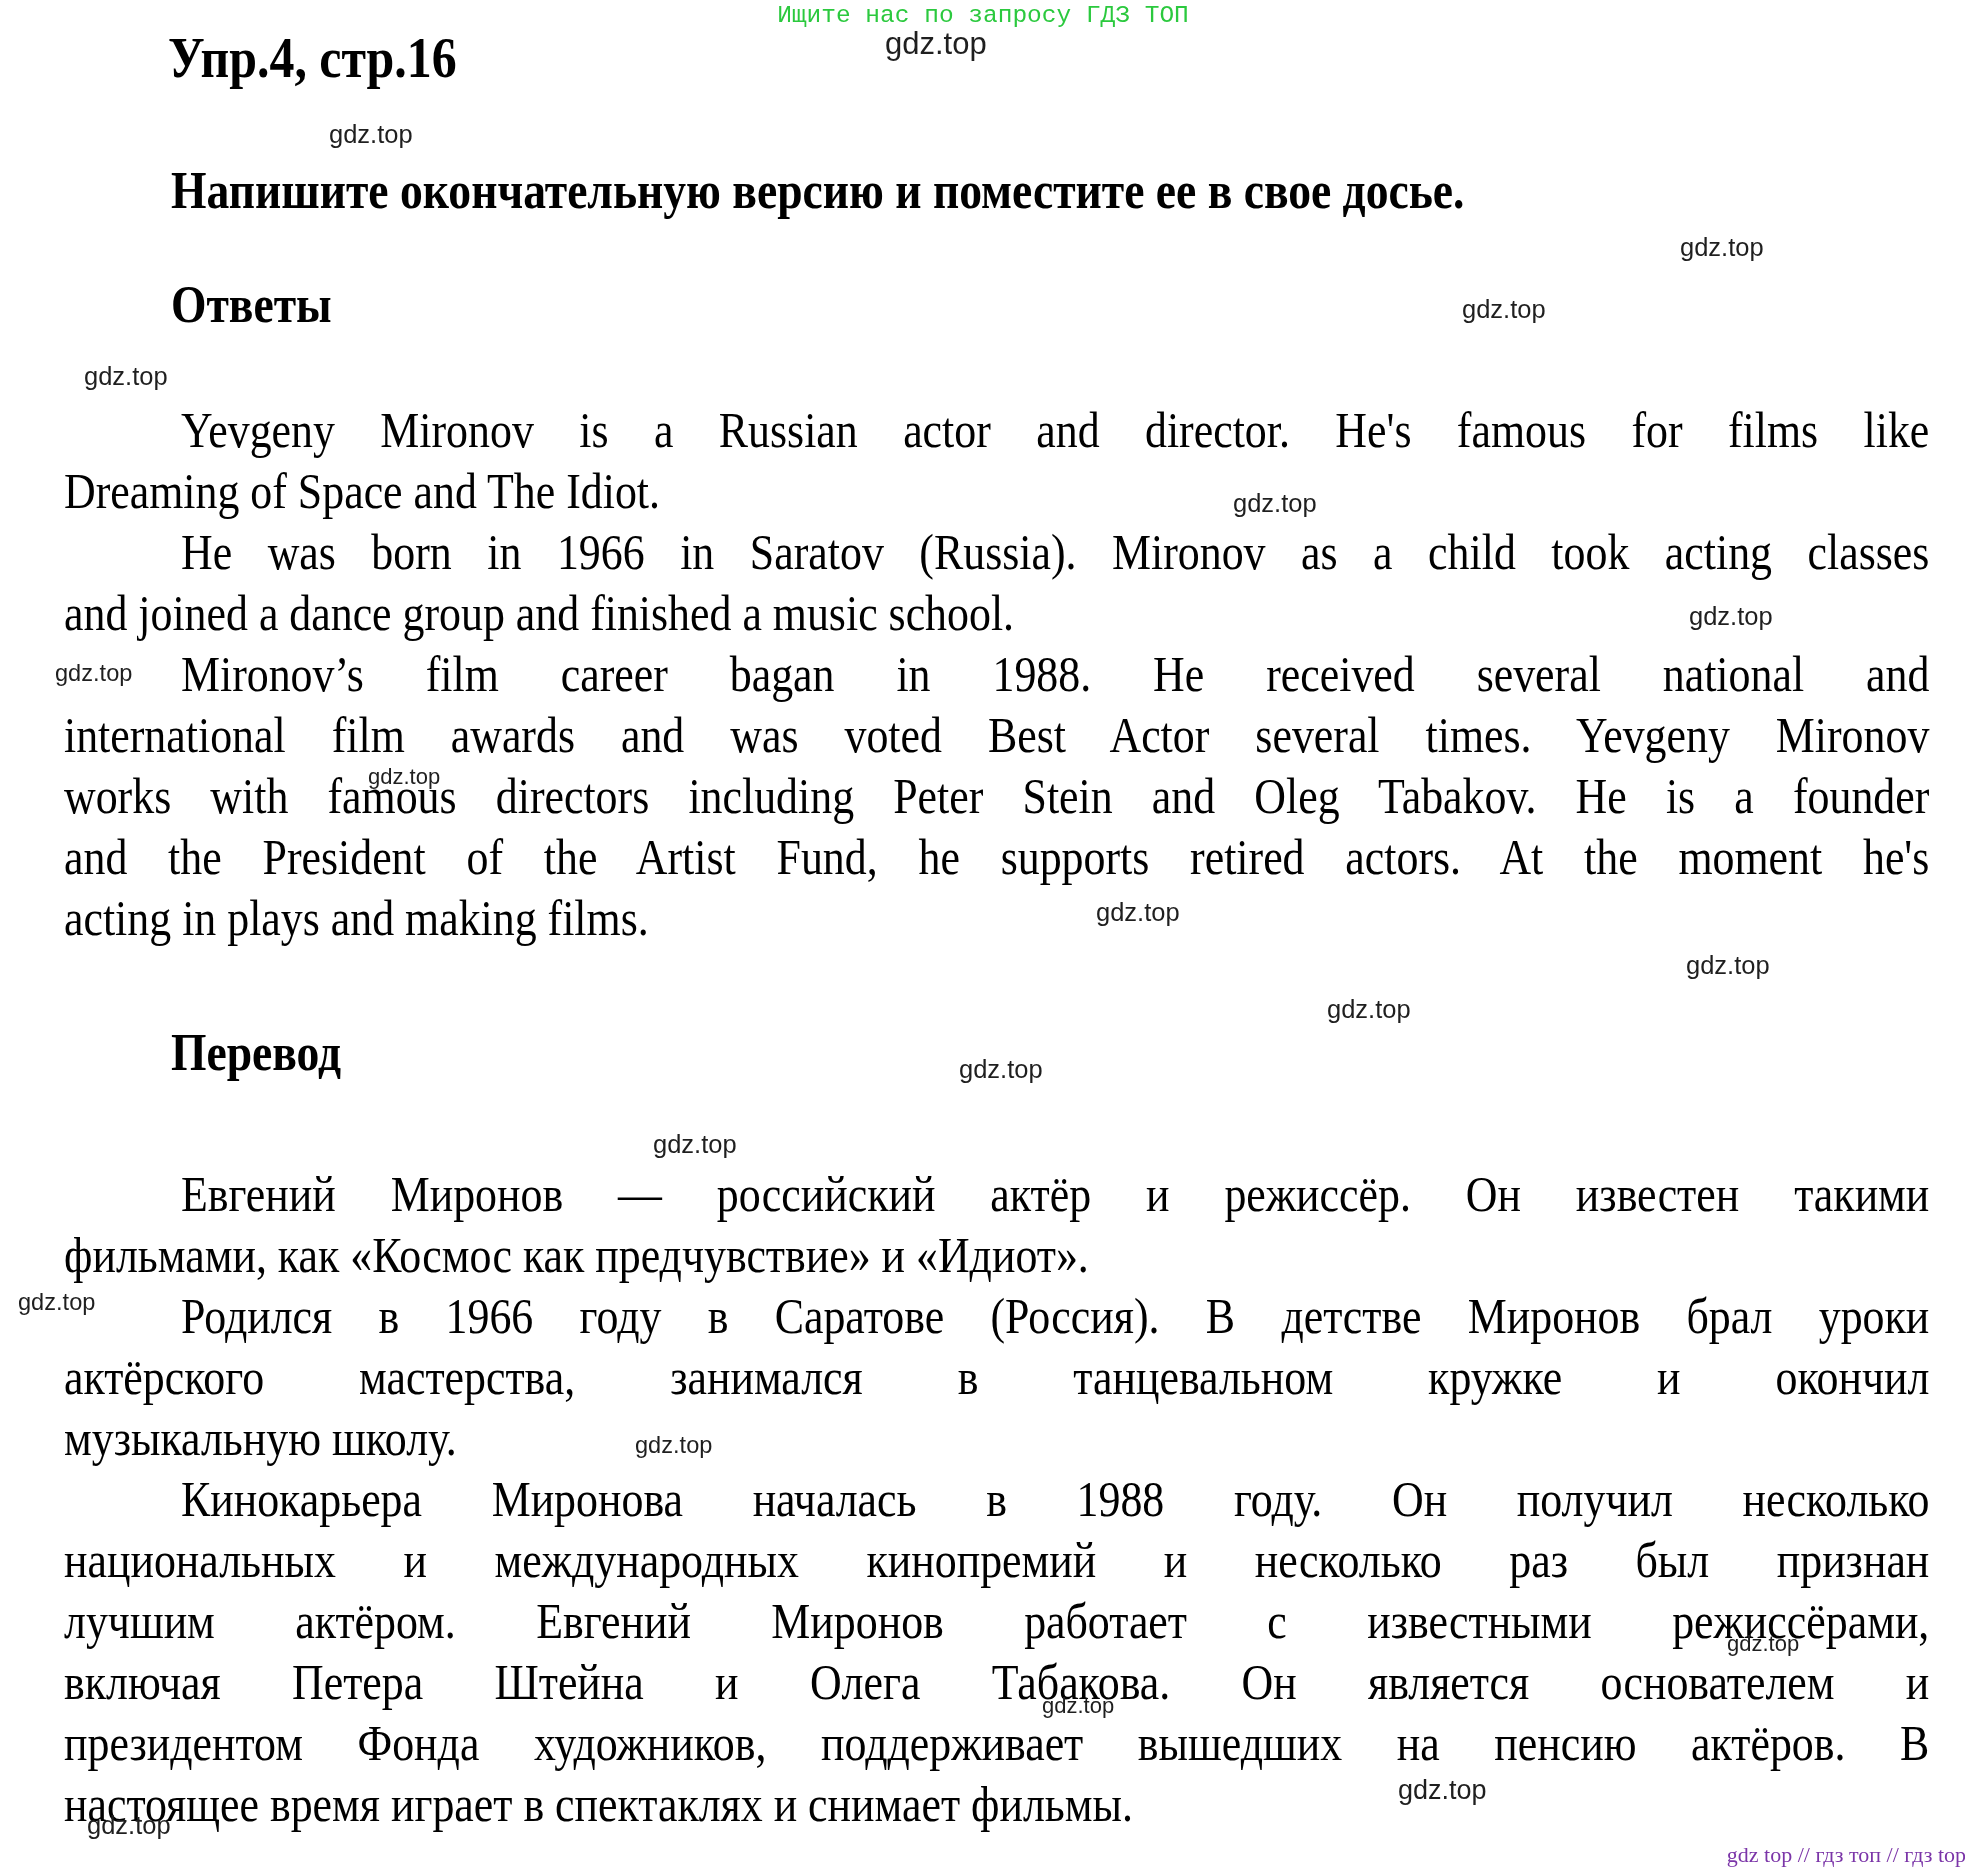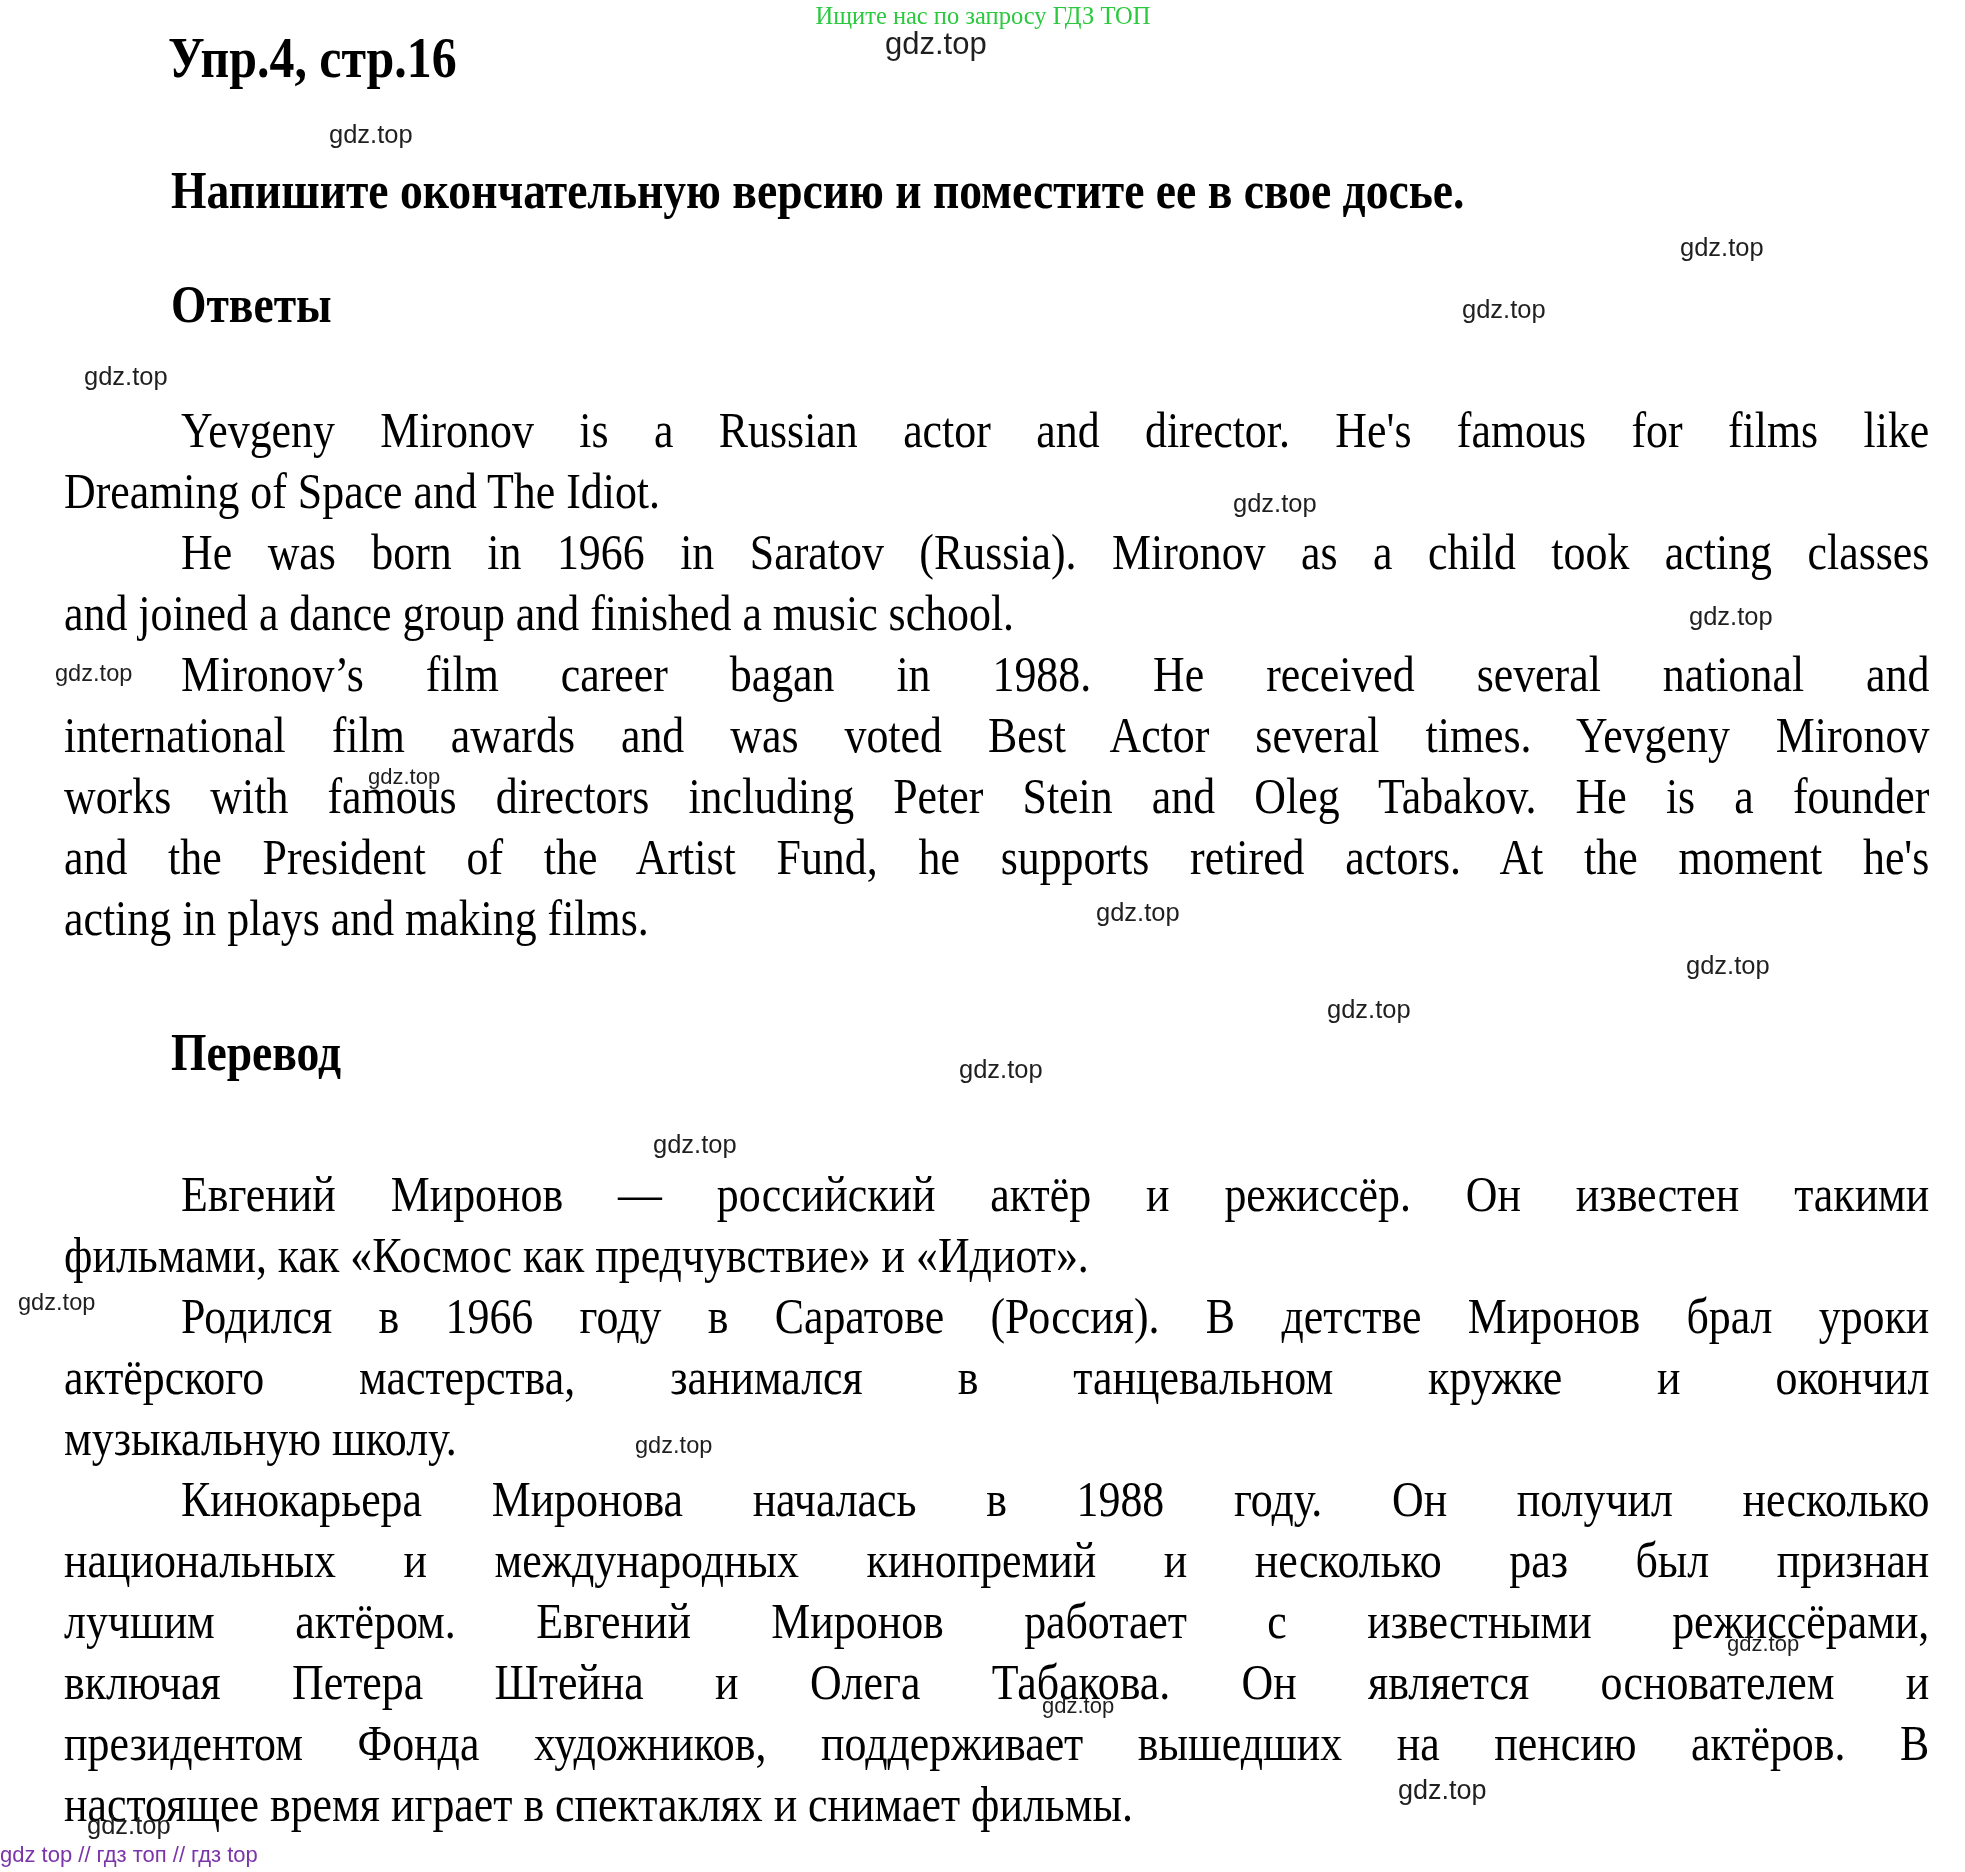--- a/index.html
+++ b/index.html
@@ -7,21 +7,21 @@
     width:1966px;height:1873px;
     background:#ffffff;
     position:relative;
     overflow:hidden;
     font-family:"Liberation Serif", serif;
     color:var(--body-text,#000);
   }
   .promo{
     position:absolute;top:1.8px;left:0;width:1966px;
     text-align:center;
-    font-family:Liberation Serif, serif;
+    font-family:Liberation Mono, monospace;
     font-size:24.5px;
     color:var(--promo-green,#2bc93e);
   }
   .wm-layer{position:absolute;top:0;left:0;width:1906px;height:1873px;pointer-events:none;}
   .wm{
     position:absolute;
     font-family:"Liberation Sans", sans-serif;
     color:var(--wm-gray,#1f1f1f);
     white-space:nowrap;
   }
@@ -51,22 +51,22 @@
   .para{margin:0;}
   .line{
     text-align:justify;
     text-align-last:justify;
     white-space:nowrap;
   }
   .line.indent{text-indent:136px;}
   .line.last{text-align-last:left;}
   .footer{
     position:absolute;top:1842px;left:0;width:1966px;
-    text-align:left;
-    font-family:Liberation Sans, sans-serif;
+    text-align:right;
+    font-family:Liberation Serif, serif;
     font-size:22px;
     color:var(--footer-purple,#7b35a8);
   }
 </style>
 </head>
 <body style="--promo-green: #2bc93e; --footer-purple: #7b35a8; --body-text: #000000; --wm-gray: #1f1f1f;">
 
 <div class="promo">Ищите нас по запросу ГДЗ ТОП</div>
 
 <div class="title cond">Упр.4, стр.16</div>

